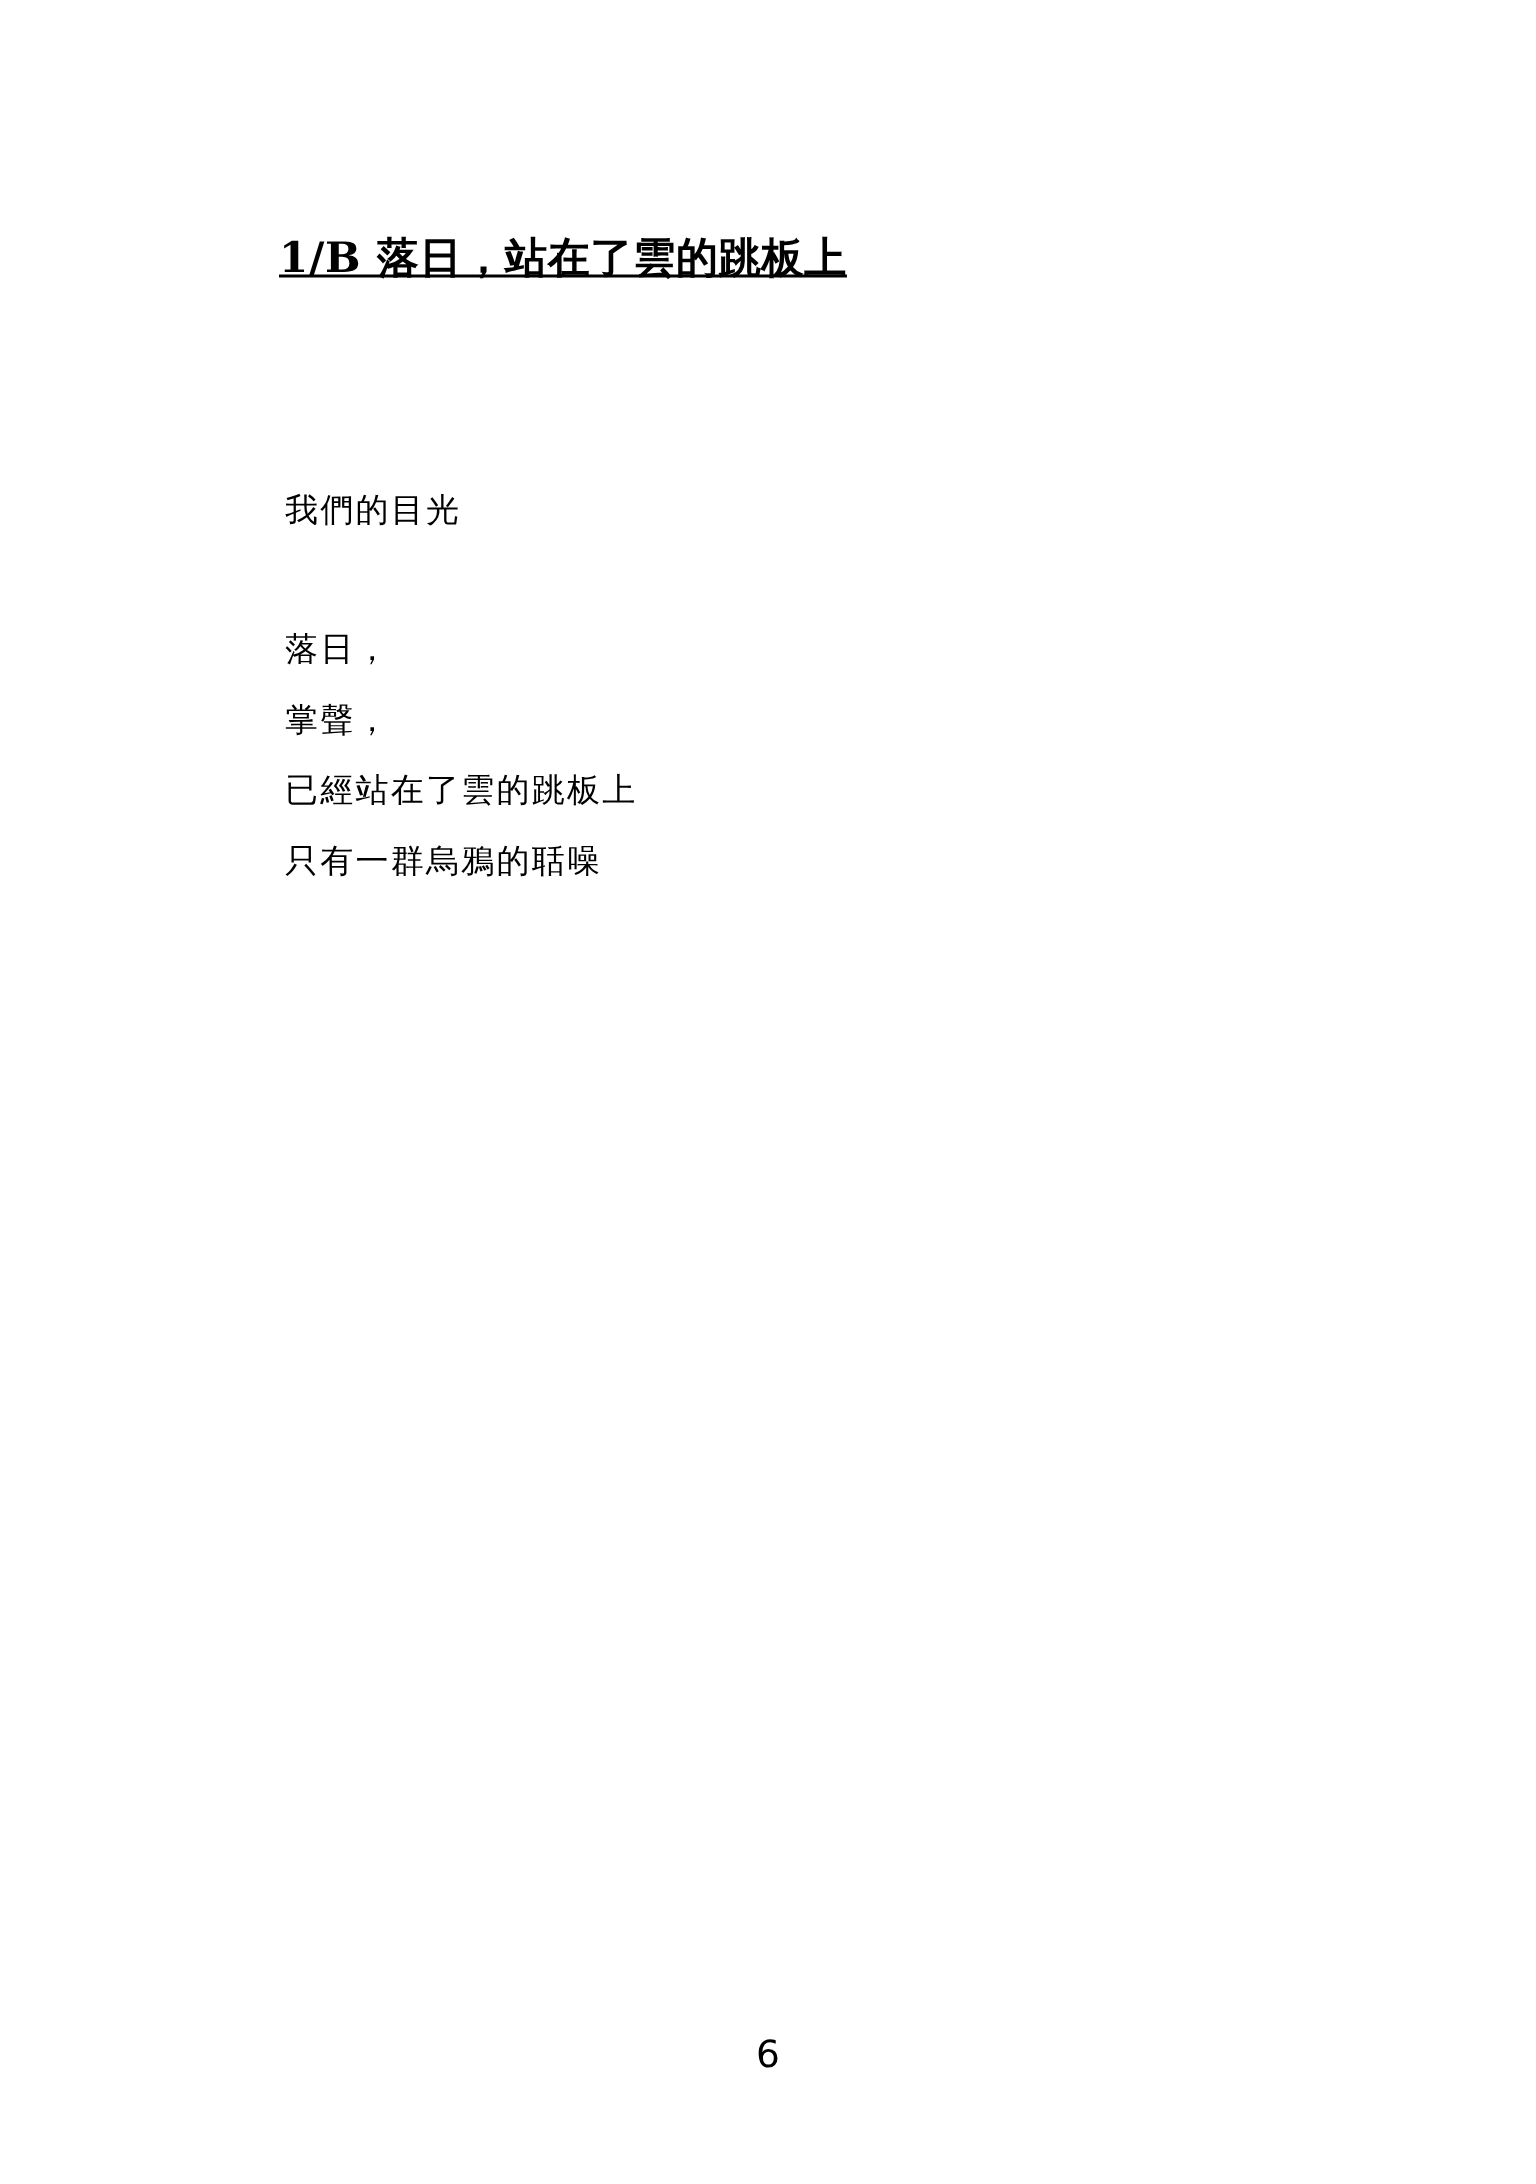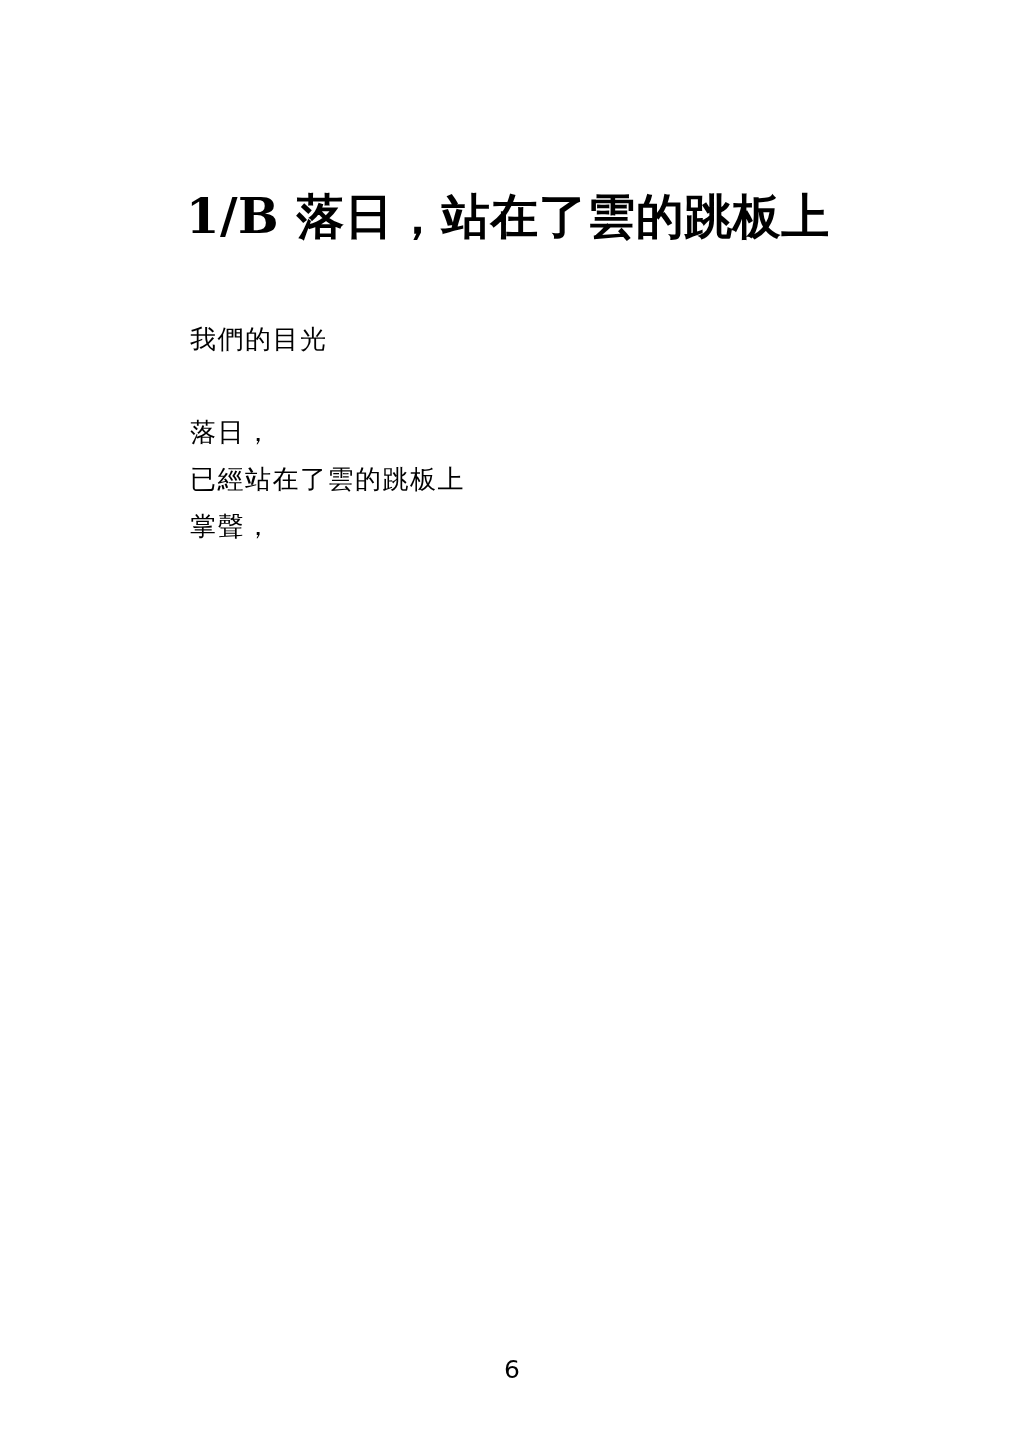--- a/index.html
+++ b/index.html
@@ -19,41 +19,42 @@
     position: absolute;
     top: 0;
     left: 0;
     width: 1024px;
     height: 1456px;
     background: #ffffff;
   }
   .title {
     position: absolute;
     left: 186px;
-    top: 156px;
-    font-size: 48px;
+    top: 136px;
+    font-size: 28px;
     font-weight: 700;
     letter-spacing: 0.5px;
     white-space: nowrap;
     line-height: 1.2;
+    text-decoration: underline;
   }
   .poem-body {
     position: absolute;
     left: 190px;
     top: 316px;
     width: 700px;
   }
   .stanza {
     margin: 0 0 46px 0;
   }
   .stanza:last-child {
     margin-bottom: 0;
   }
   .line {
-    font-size: 26px;
+    font-size: 22px;
     line-height: 47px;
     letter-spacing: 1.5px;
     white-space: nowrap;
     font-family: Liberation Serif, serif;
   }
   .page-number {
     position: absolute;
     left: 0;
     top: 1355px;
     width: 1024px;
@@ -70,22 +71,23 @@
   <h1 class="title">1/B  落日，站在了雲的跳板上</h1>
 
   <div class="poem-body">
 
     <div class="stanza">
       <div class="line">我們的目光</div>
     </div>
 
     <div class="stanza">
       <div class="line">落日，</div>
+      <div class="line">掌聲，</div>
       <div class="line">已經站在了雲的跳板上</div>
-      <div class="line">掌聲，</div>
+      <div class="line">只有一群烏鴉的聒噪</div>
     </div>
 
 
   </div>
 
   <div class="page-number">6</div>
 
 </div>
 
 </body></html>

